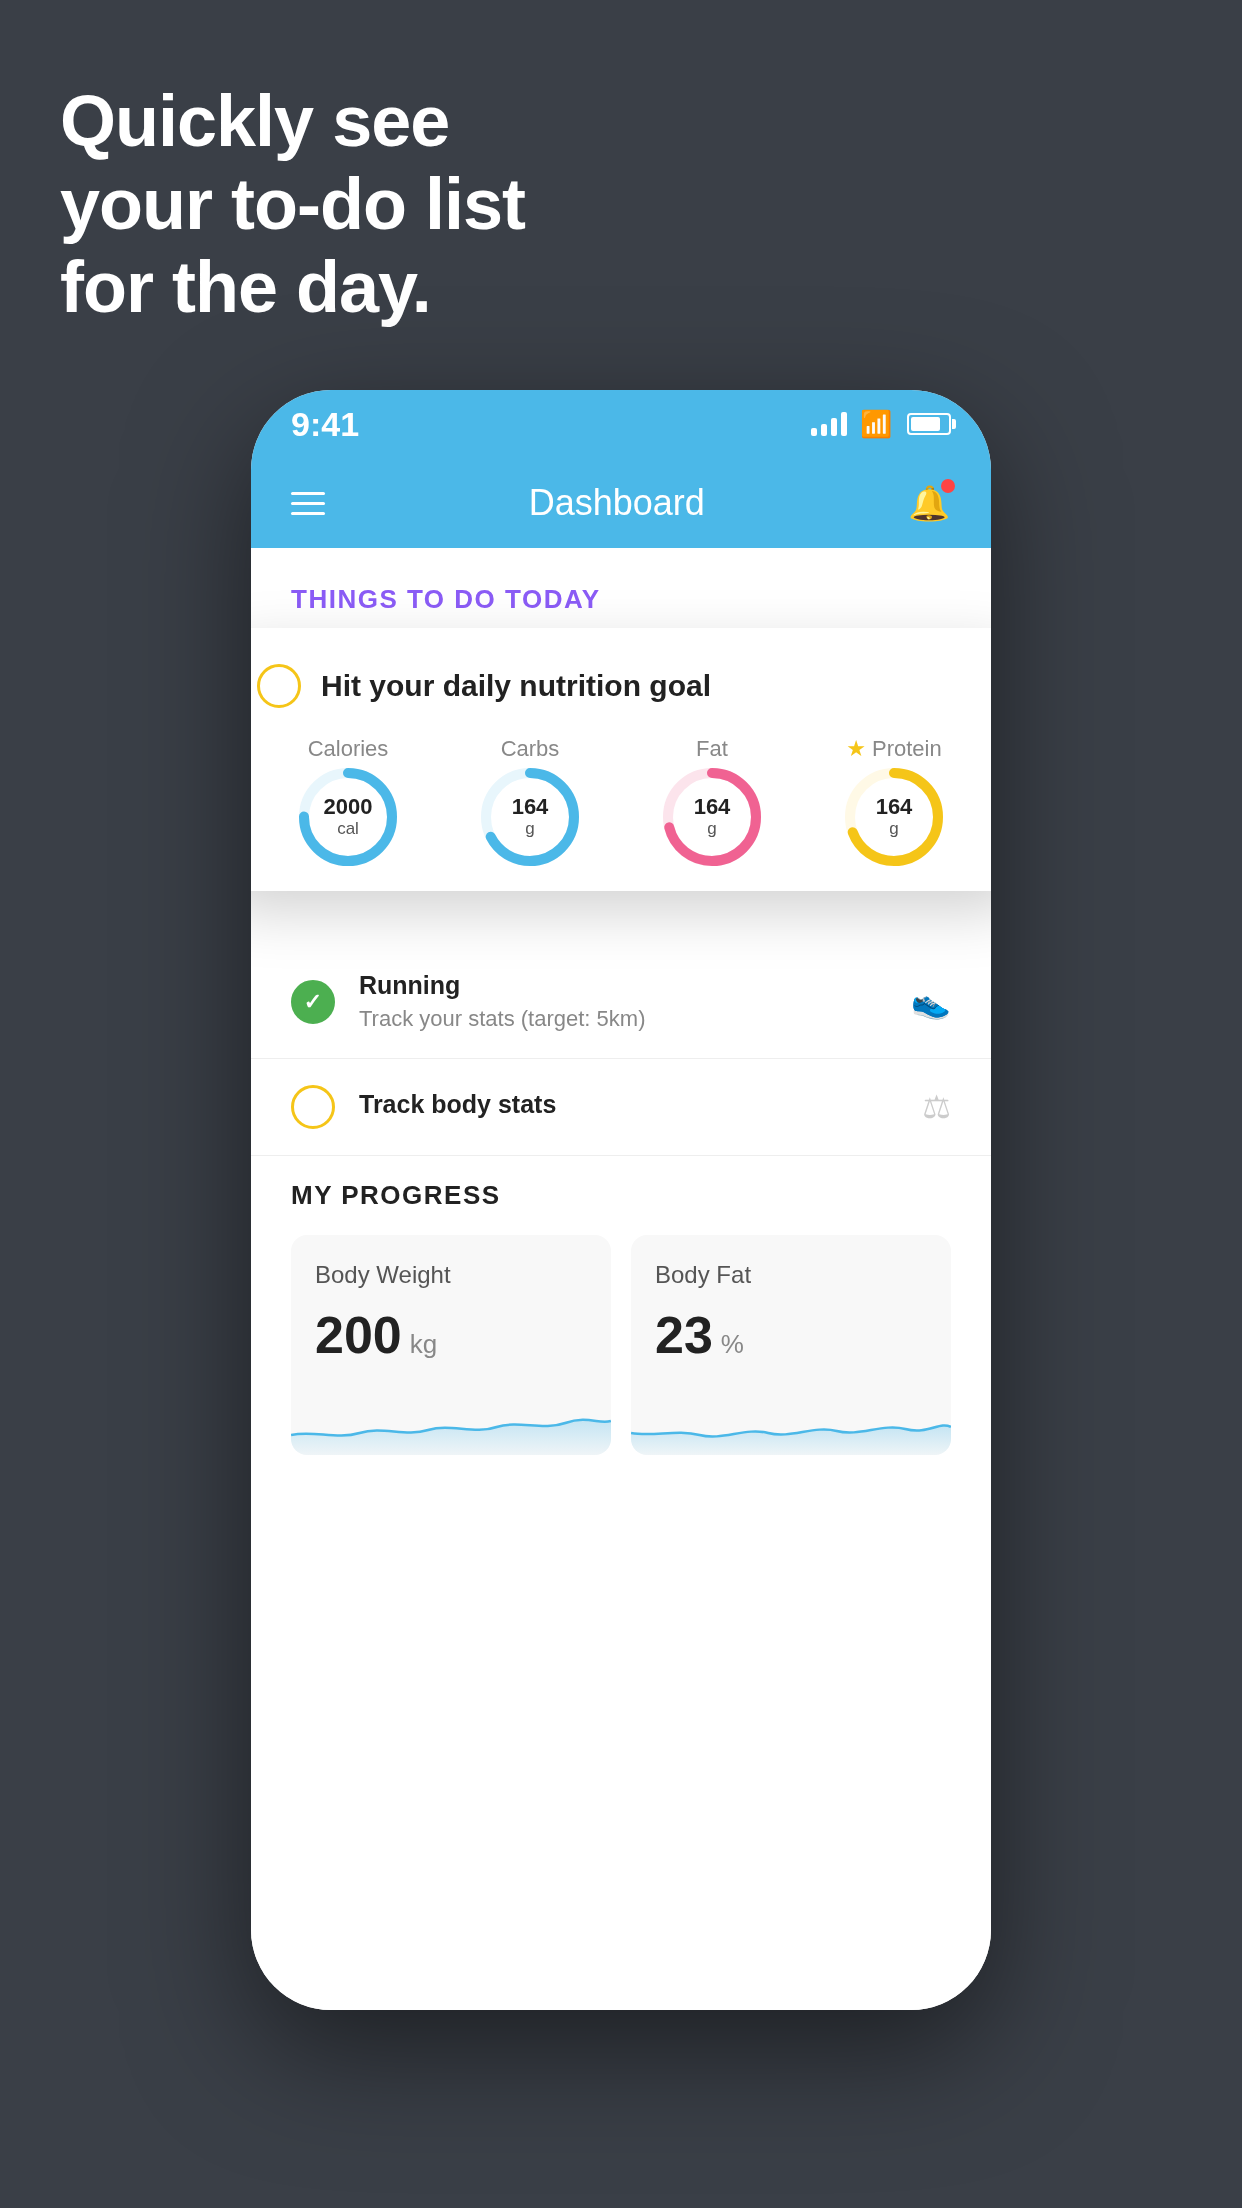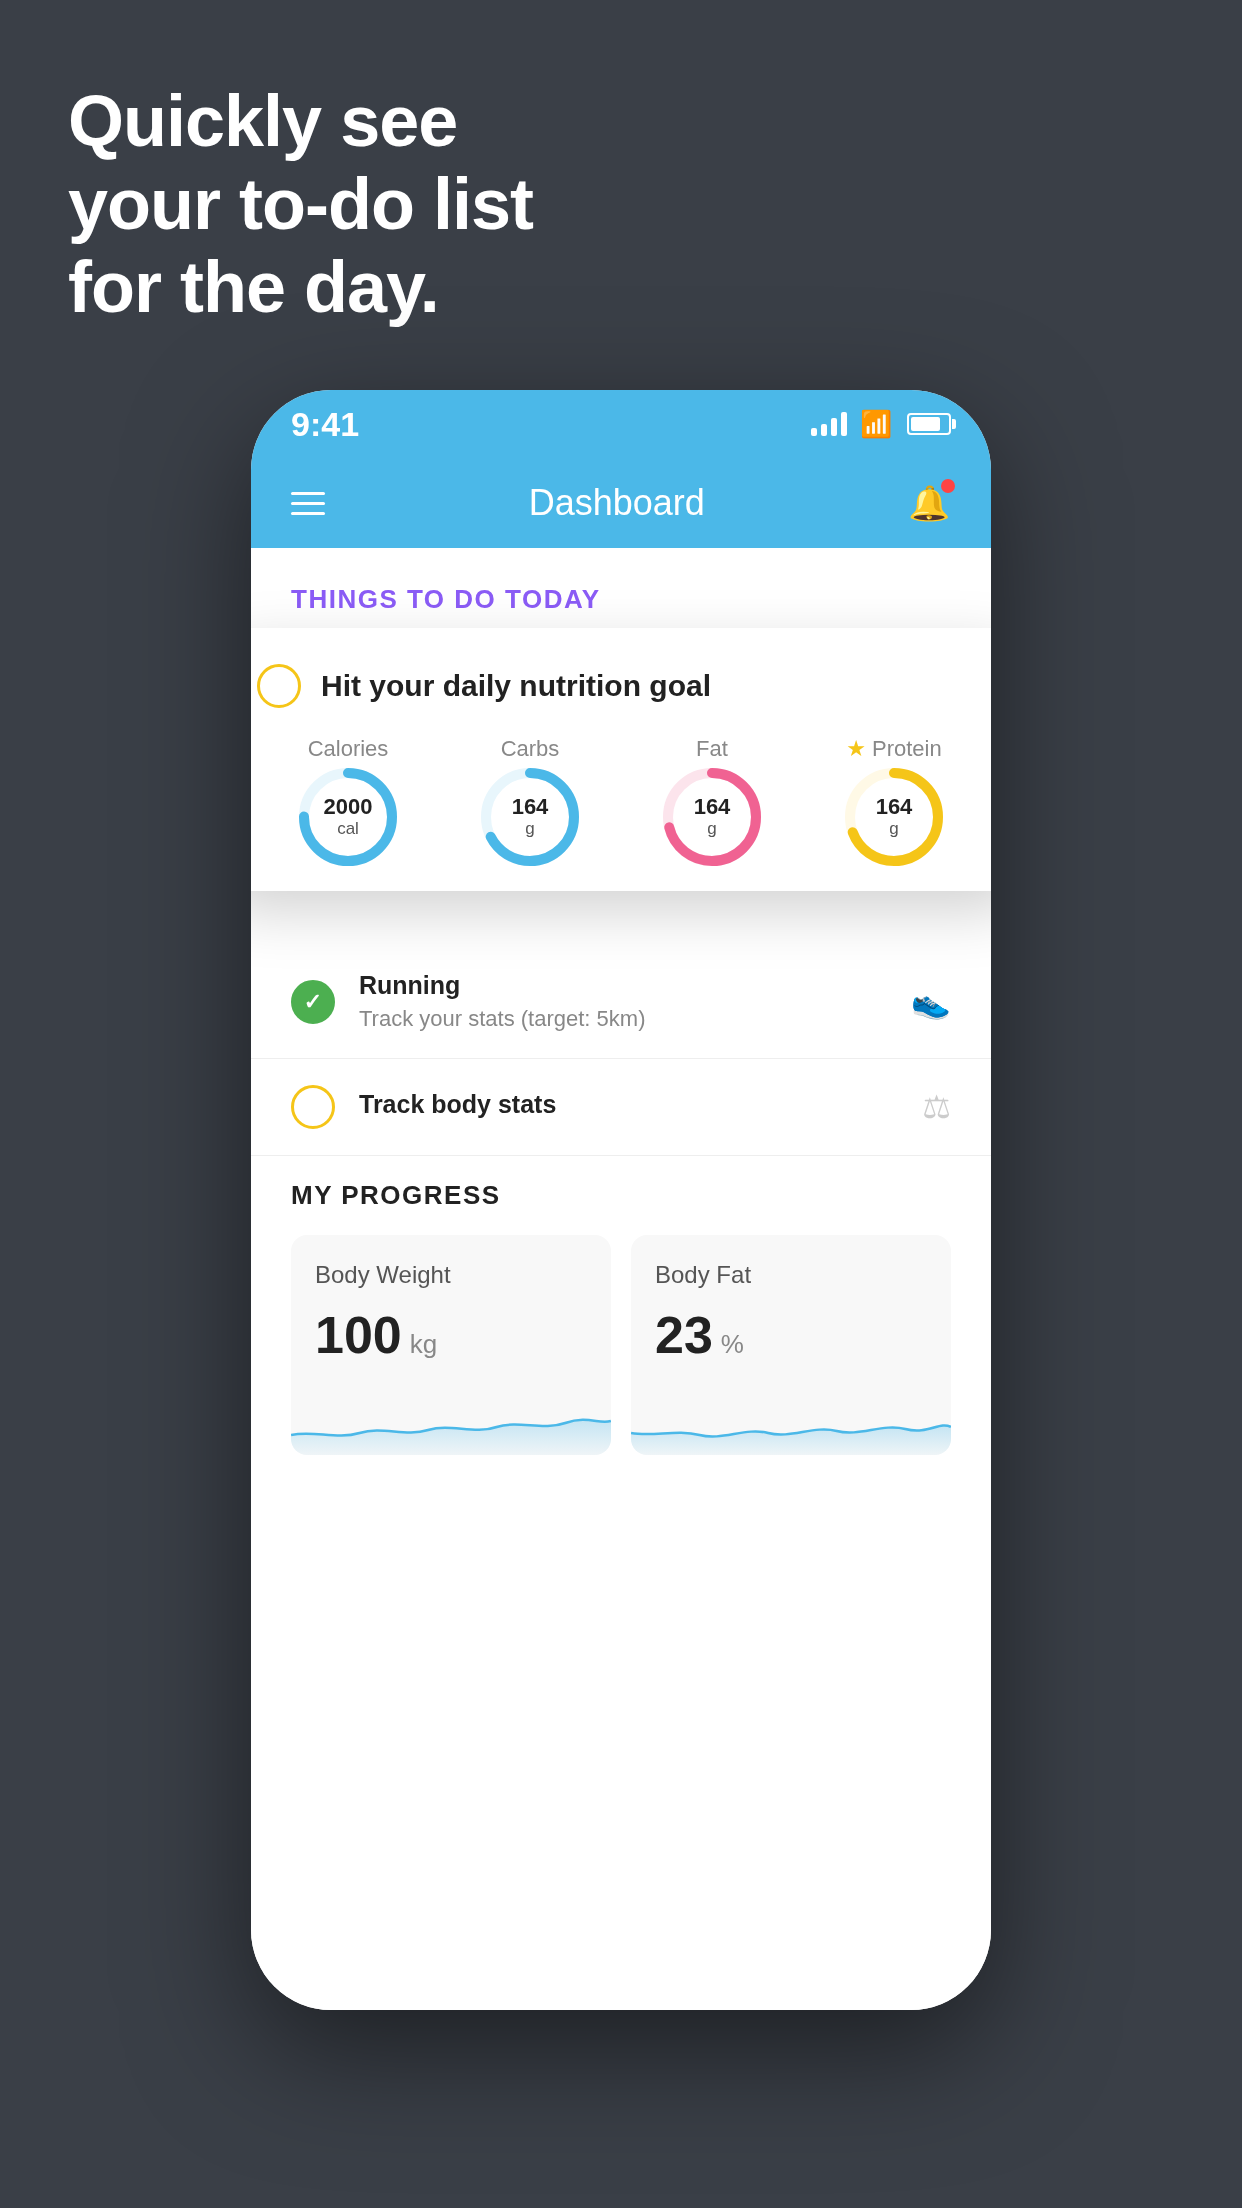--- a/index.html
+++ b/index.html
@@ -10,21 +10,21 @@
       height: 2208px;
       background: #3a3f47;
       font-family: -apple-system, BlinkMacSystemFont, 'Helvetica Neue', Arial, sans-serif;
       overflow: hidden;
       position: relative;
     }
 
     .headline {
       position: absolute;
       top: 80px;
-      left: 68px;
+      left: 60px;
       color: #ffffff;
       font-size: 72px;
       font-weight: 800;
       line-height: 1.15;
       letter-spacing: -1px;
     }
 
     .phone-wrapper {
       position: absolute;
       top: 390px;
@@ -523,21 +523,21 @@
 
       </div>
 
       <div class="progress-section">
         <div class="progress-header">MY PROGRESS</div>
         <div class="progress-cards">
 
           <div class="progress-card">
             <div class="progress-card-title">Body Weight</div>
             <div class="progress-value-row">
-              <span class="progress-value">100</span>
+              <span class="progress-value">200</span>
               <span class="progress-unit">kg</span>
             </div>
             <div class="sparkline">
               <svg viewBox="0 0 280 70" preserveAspectRatio="none">
                 <defs>
                   <linearGradient id="sparkGrad1" x1="0" y1="0" x2="0" y2="1">
                     <stop offset="0%" stop-color="#4bb8e8" stop-opacity="0.3"></stop>
                     <stop offset="100%" stop-color="#4bb8e8" stop-opacity="0.05"></stop>
                   </linearGradient>
                 </defs>

